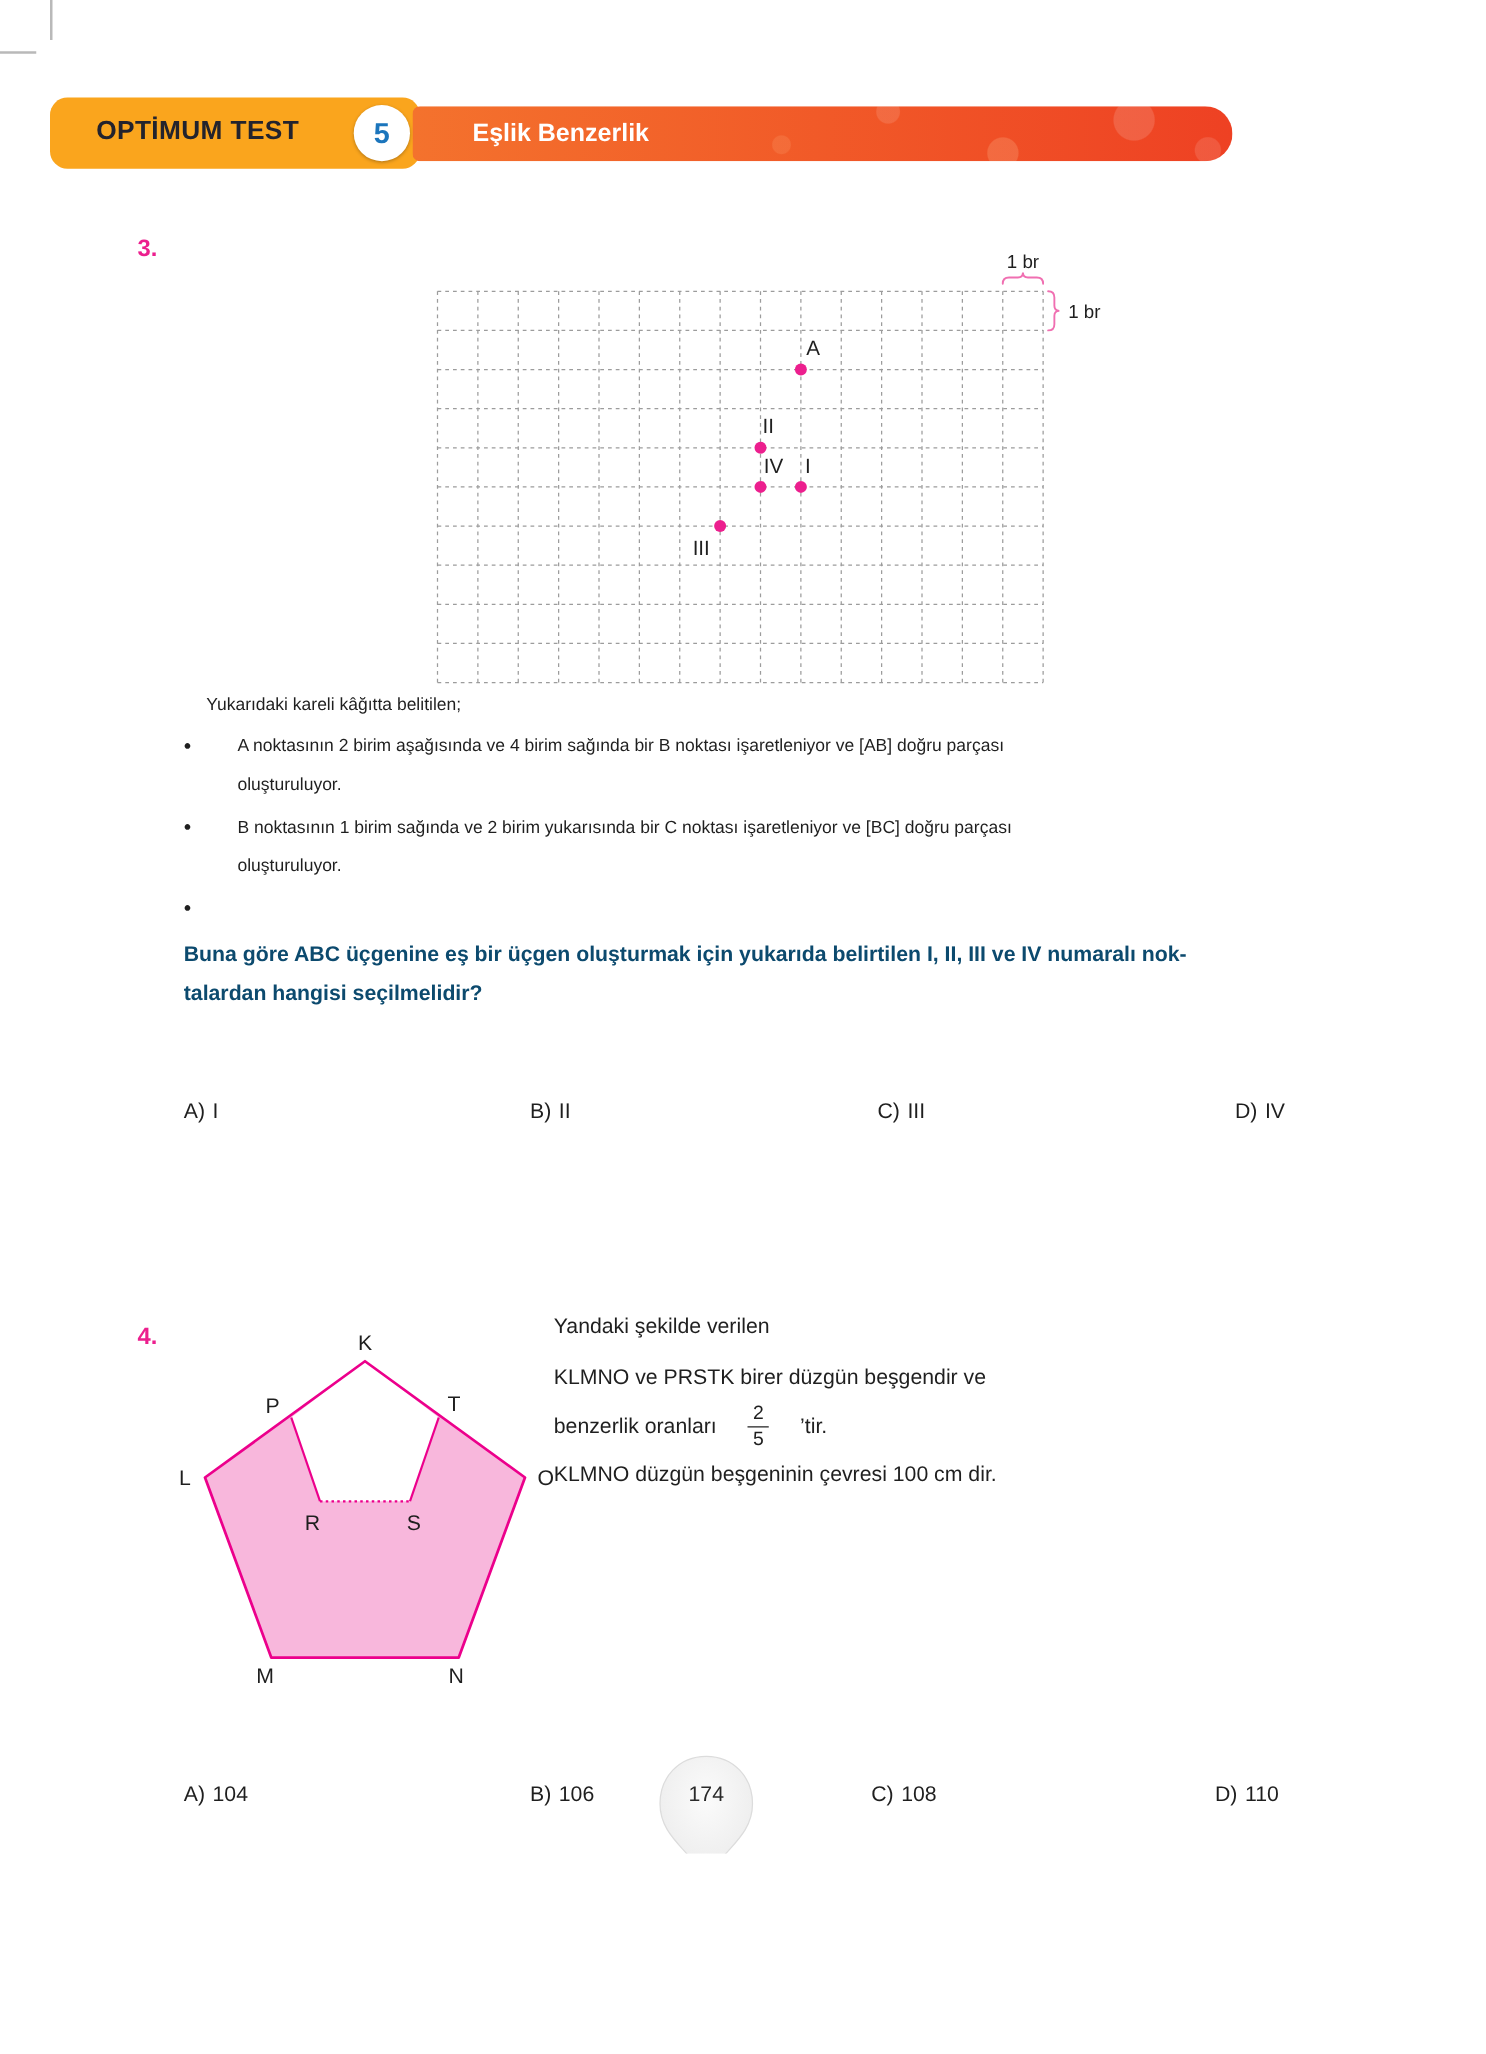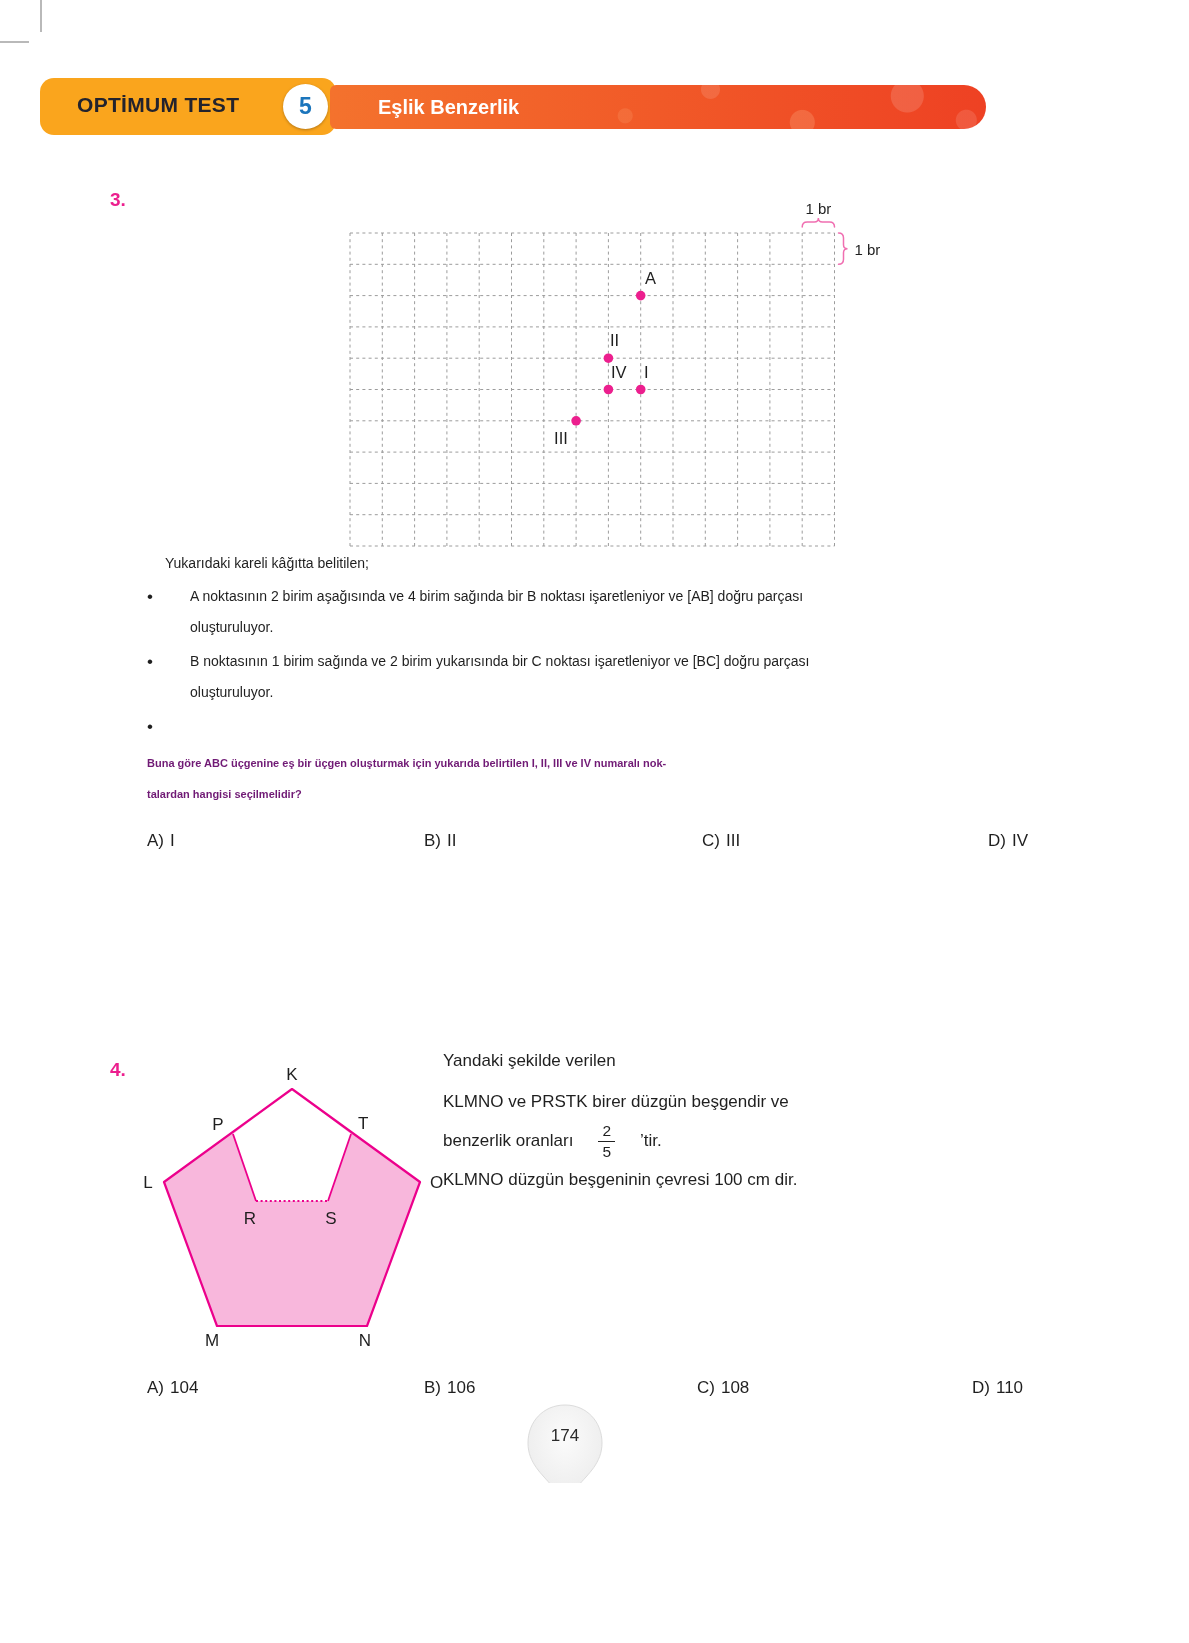--- a/index.html
+++ b/index.html
@@ -30,23 +30,23 @@
 
   .qnum{font-size:19px;font-weight:700;color:#ec1f8e;}
   .q3num{left:110px;top:189px;}
   .q4num{left:110px;top:1059px;}
 
   .body-line{font-size:14px;line-height:31px;margin-left:18px;}
   .q3-intro{left:147px;top:548px;}
   .bullet{left:147px;width:892px;display:flex;}
   .b1{top:581px;} .b2{top:646px;} .b3{top:711px;}
   .bullet .bdot{width:25px;font-size:17px;line-height:31px;}
-  .boldq{left:147px;width:900px;font-size:11px;font-weight:700;line-height:31px;color:#701a75;}
+  .boldq{left:147px;width:900px;font-size:17px;font-weight:700;line-height:31px;color:#0c4a6e;}
   .q3bold{top:748px;} .q4bold{top:1292px;}
-  .opt{font-size:17px;}
+  .opt{font-size:17px;margin-top:48px;}
   .optlab{margin-right:6px;}
 
   
   .sideline{left:443px;font-size:17px;}
   .sl1{top:1051px;} .sl2{top:1092px;}
   .sl3{top:1120px;display:flex;align-items:center;gap:25px;height:42px;}
   .sl4{top:1170px;}
   .frac{display:inline-block;text-align:center;font-size:15.5px;line-height:1.12;font-weight:400;}
   .frac .num{display:block;border-bottom:1.4px solid #222;padding:0 4px 1px;}
   .frac .den{display:block;padding-top:1px;}

